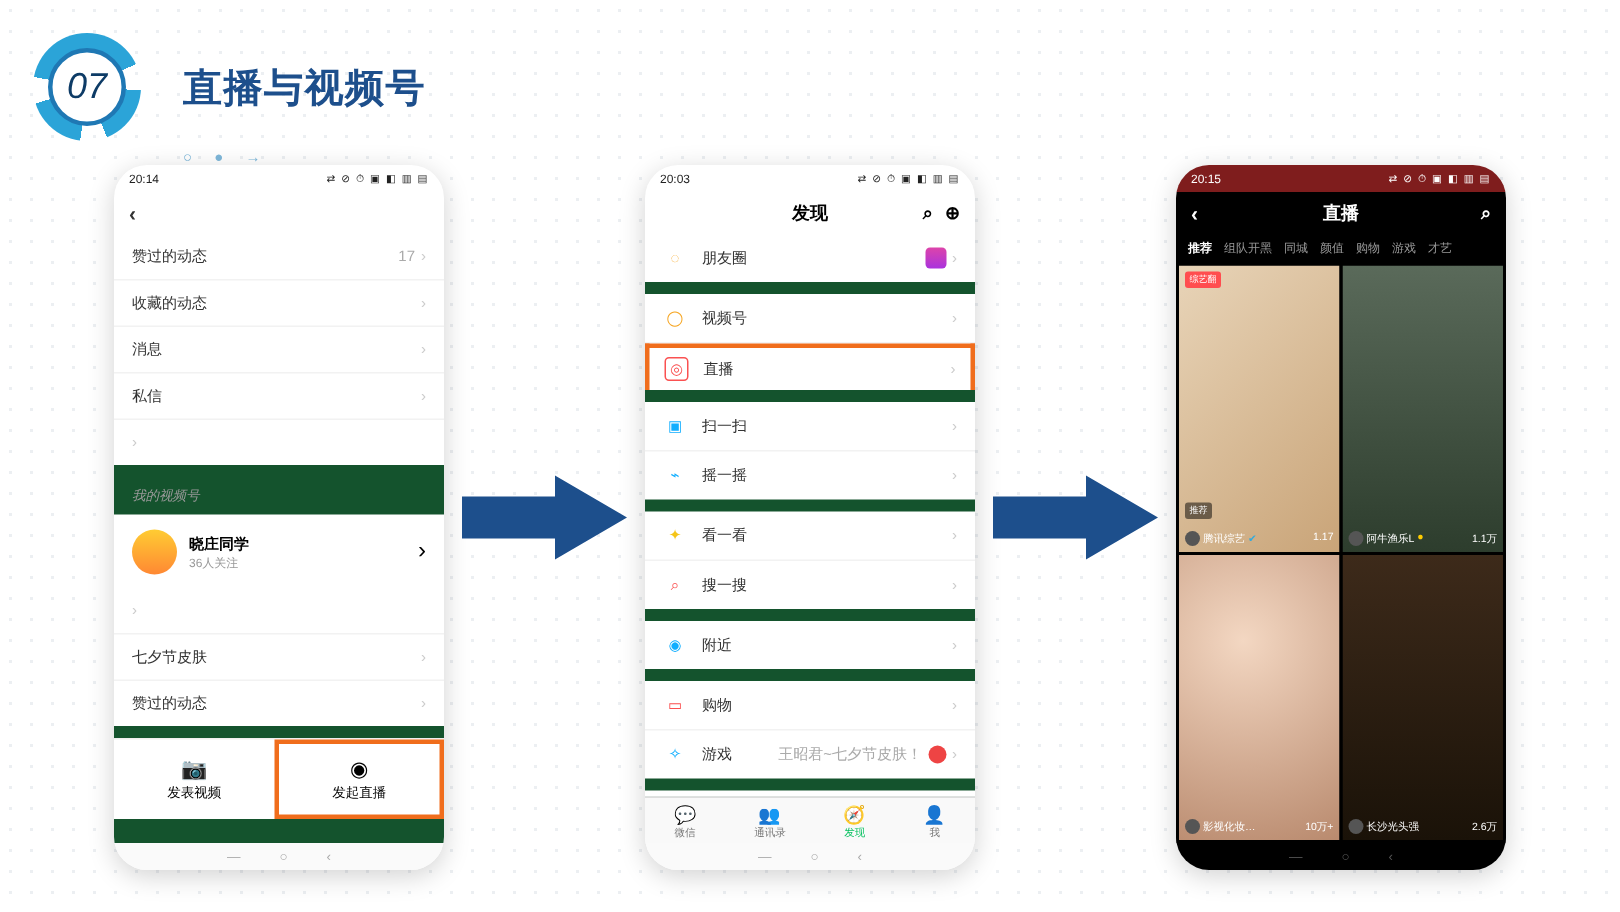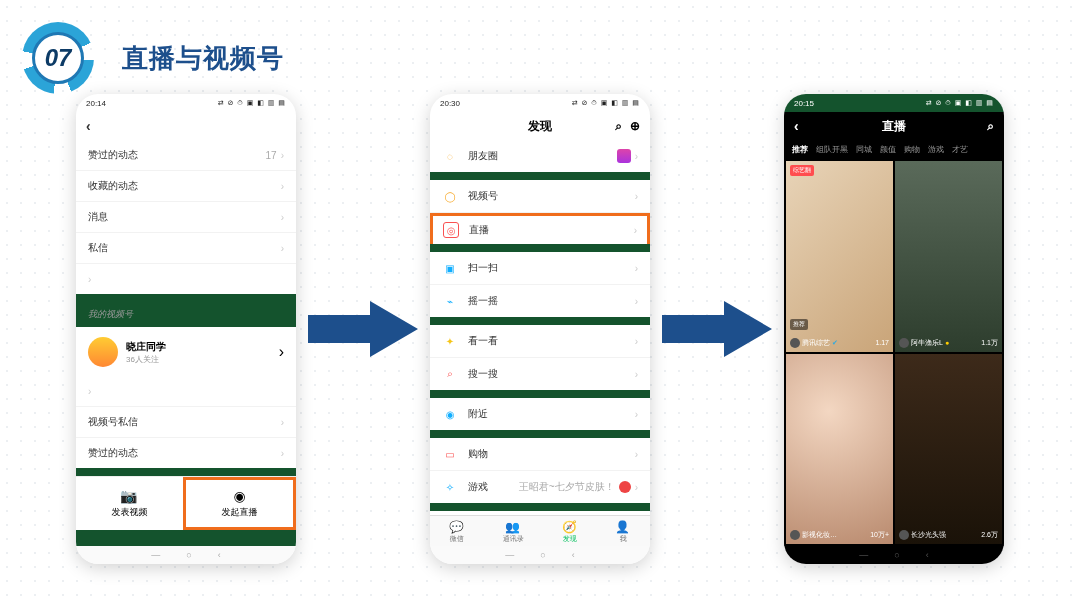--- a/index.html
+++ b/index.html
@@ -34,21 +34,21 @@
         conic-gradient(from 0deg, #2ba4d8 0 18%, transparent 18% 26%, #2ba4d8 26% 44%, transparent 44% 52%, #2ba4d8 52% 70%, transparent 70% 78%, #2ba4d8 78% 100%);
       display: flex; align-items: center; justify-content: center;
       position: relative;
     }
     .badge-inner {
       width: 52px; height: 52px;
       border-radius: 50%;
       background: #fff;
       border: 3px solid #1f78b4;
       display: flex; align-items: center; justify-content: center;
-      font-weight: 700;
+      font-weight: 400;
       font-size: 24px;
       color: #0d3b66;
       font-style: italic;
     }
     .title {
       margin-left: 28px;
       font-size: 26px;
       font-weight: 800;
       color: #1d4f8c;
       letter-spacing: 1px;
@@ -57,21 +57,21 @@
       position: absolute;
       left: 100px;
       top: 78px;
       color: #7fb8da;
       font-size: 10px;
       letter-spacing: 6px;
     }
     
     .phones {
       position: absolute;
-      top: 94px;
+      top: 110px;
       left: 0;
       width: 100%;
       display: flex;
       align-items: center;
       justify-content: center;
       gap: 12px;
       z-index: 2;
     }
     .phone {
       width: 220px;
@@ -86,21 +86,21 @@
     }
     .statusbar {
       height: 18px;
       display: flex;
       justify-content: space-between;
       align-items: center;
       padding: 0 10px;
       font-size: 8px;
       color: #222;
     }
-    .statusbar.dark { color: #fff; background: #14532d; }
+    .statusbar.dark { color: #fff; background: #7f1d1d; }
     .statusbar .icons { font-size: 7px; letter-spacing: 1px; }
     .titlebar {
       height: 28px;
       display: flex;
       align-items: center;
       justify-content: center;
       position: relative;
       font-size: 12px;
       font-weight: 600;
     }
@@ -279,21 +279,21 @@
           <div class="profile-text">
             <div class="name">晓庄同学</div>
             <div class="sub">36人关注</div>
           </div>
           <span class="chev" style="margin-left:auto">›</span>
         </div>
         <div class="row">
             <span class="chev">›</span>
           </div>
         <div class="row">
-            <span class="label">视频号私信</span>
+            <span class="label">七夕节皮肤</span>
             <span class="chev">›</span>
           </div>
         <div class="row">
             <span class="label">赞过的动态</span>
             <span class="chev">›</span>
           </div>
       </div>
       <div class="bottom-actions">
         <div class="action">
           <span class="aicon">📷</span>
@@ -313,21 +313,21 @@
   </div>
 
   <div class="arrow">
     <svg viewBox="0 0 110 60">
         <polygon points="0,16 62,16 62,2 110,30 62,58 62,44 0,44" fill="#1d4f8c"></polygon>
       </svg>
   </div>
 
   <div class="phone">
     <div class="statusbar">
-      <span>20:30</span>
+      <span>20:03</span>
       <span class="icons">⇄ ⊘ ⏱ ▣ ◧ ▥ ▤</span>
     </div>
     <div class="titlebar">
       <span>发现</span>
       <span class="right">
         <span>⌕</span>
         <span>⊕</span>
       </span>
     </div>
     <div class="list" style="font-size:10px;">

